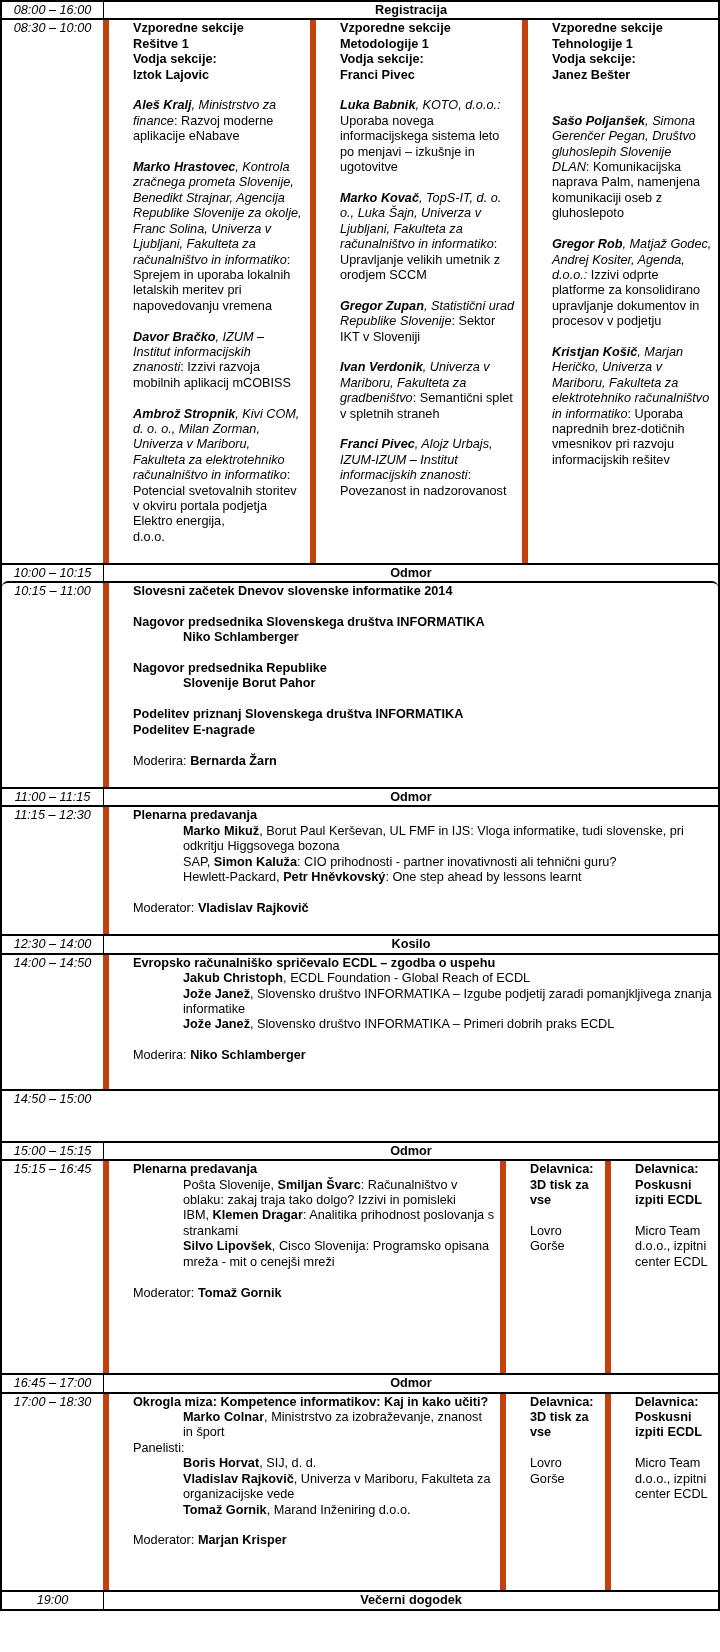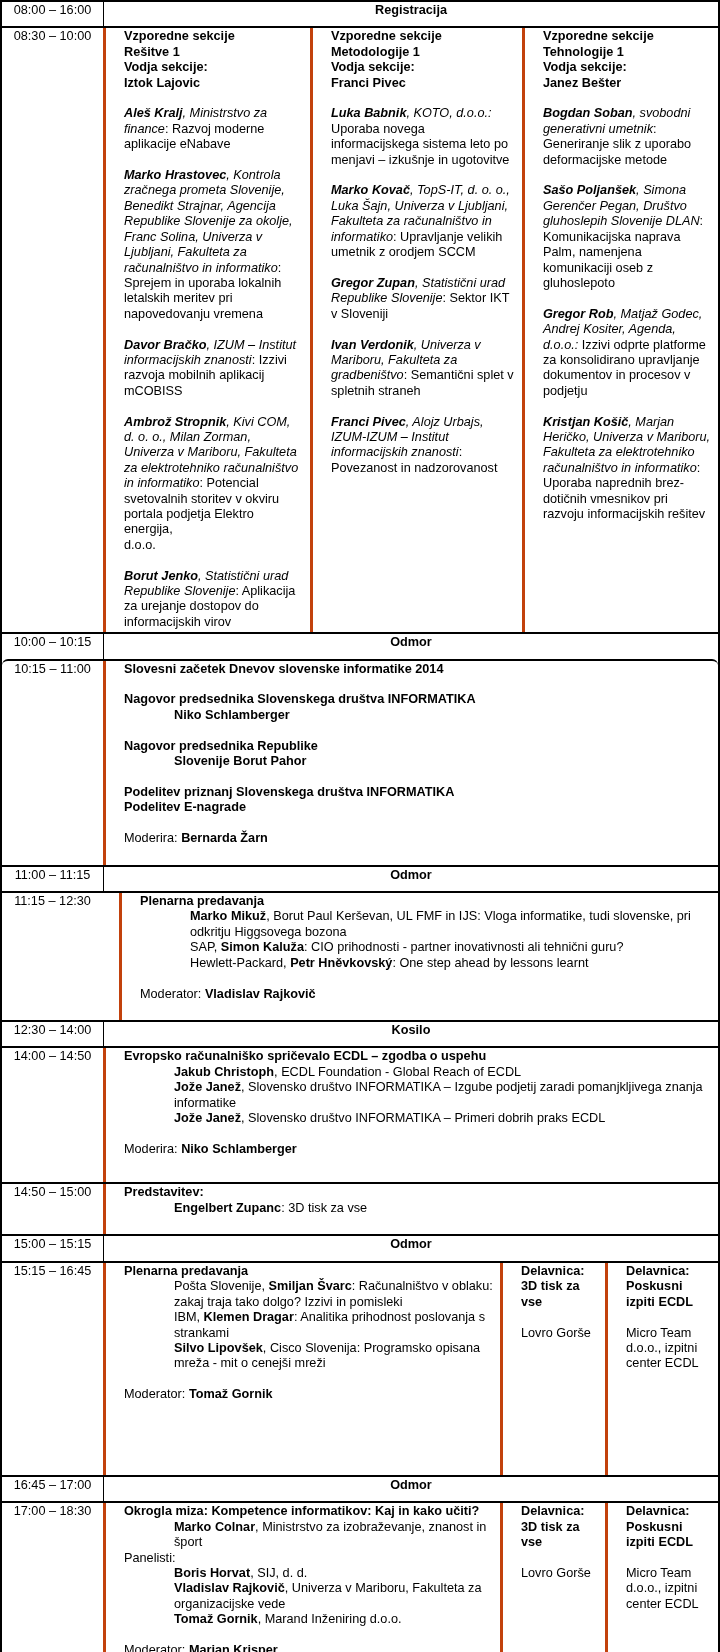--- a/index.html
+++ b/index.html
@@ -13,51 +13,52 @@
     color:#000;
     background:#fff;
   }
   .row{display:flex;border-top:2px solid #000;align-items:stretch;}
   .row:first-child{border-top:none;}
   .time-cell{
     flex:0 0 101px;
     text-align:center;
     padding-top:1px;
     box-sizing:border-box;
+    font-style:italic;
   }
   .cell{
-    border-left:3px solid #c2410c;
-    padding:1px 6px 2px 18px;
+    border-left:6px solid #c2410c;
+    padding:1px 6px 2px 24px;
     box-sizing:border-box;
     overflow:hidden;
   }
   .banner-cell{
     flex:1;
     border-left:1px solid #000;
     text-align:center;
     font-weight:bold;
-    padding:1px 4px 8px 4px;
+    padding:1px 4px 0 4px;
     box-sizing:border-box;
   }
   .banner-row{min-height:16px;}
   .full{flex:1;}
   .col-a{flex:0 0 207px;}
   .col-b{flex:0 0 212px;}
   .col-c{flex:1;}
   .main-cell{flex:0 0 397px;}
   .ws-a{flex:0 0 105px;}
   .ws-b{flex:1;}
   .para{min-height:15.4px;}
   .ind1{padding-left:50px;}
   .f-r{font-weight:normal;font-style:normal;}
   .f-b{font-weight:bold;}
   .f-i{font-style:italic;}
   .f-bi{font-weight:bold;font-style:italic;}
   .mh-slovesni{min-height:204px;border-radius:6px;}
-  .mh-plenarna1{min-height:127px;gap:16px;}
+  .mh-plenarna1{min-height:127px;}
   .mh-ecdl{min-height:134px;}
   .mh-predstavitev{min-height:50px;}
   .mh-plenarna2{min-height:212px;justify-content:flex-end;}
   .mh-okrogla{min-height:196px;}
   .mh-vecerni{min-height:17px;justify-content:center;}
 </style>
 </head>
 <body>
 
 <div class="page">
@@ -77,21 +78,20 @@
         <div class="para">&nbsp;</div>
         <div class="para"><span class="f-bi">Aleš Kralj</span><span class="f-i">, Ministrstvo za finance</span><span class="f-r">: Razvoj moderne aplikacije eNabave</span></div>
         <div class="para">&nbsp;</div>
         <div class="para"><span class="f-bi">Marko Hrastovec</span><span class="f-i">, Kontrola zračnega prometa Slovenije, Benedikt Strajnar, Agencija Republike Slovenije za okolje, Franc Solina, Univerza v Ljubljani, Fakulteta za računalništvo in informatiko</span><span class="f-r">: Sprejem in uporaba lokalnih letalskih meritev pri napovedovanju vremena</span></div>
         <div class="para">&nbsp;</div>
         <div class="para"><span class="f-bi">Davor Bračko</span><span class="f-i">, IZUM – Institut informacijskih znanosti</span><span class="f-r">: Izzivi razvoja mobilnih aplikacij mCOBISS</span></div>
         <div class="para">&nbsp;</div>
         <div class="para"><span class="f-bi">Ambrož Stropnik</span><span class="f-i">, Kivi COM, d. o. o., Milan Zorman, Univerza v Mariboru, Fakulteta za elektrotehniko računalništvo in informatiko</span><span class="f-r">: Potencial svetovalnih storitev v okviru portala podjetja Elektro energija,</span></div>
         <div class="para"><span class="f-r">d.o.o.</span></div>
         <div class="para">&nbsp;</div>
-        <div class="para"><span class="f-bi">Borut Jenko</span><span class="f-i">, Statistični urad Republike Slovenije</span><span class="f-r">:  Aplikacija za urejanje dostopov do informacijskih virov</span></div>
       </div>
     <div class="cell col-b">
         <div class="para"><span class="f-b">Vzporedne sekcije</span></div>
         <div class="para"><span class="f-b">Metodologije 1</span></div>
         <div class="para"><span class="f-b">Vodja sekcije:</span></div>
         <div class="para"><span class="f-b">Franci Pivec</span></div>
         <div class="para">&nbsp;</div>
         <div class="para"><span class="f-bi">Luka Babnik</span><span class="f-i">, KOTO, d.o.o.:</span><span class="f-r"> Uporaba novega informacijskega sistema leto po menjavi – izkušnje in ugotovitve</span></div>
         <div class="para">&nbsp;</div>
         <div class="para"><span class="f-bi">Marko Kovač</span><span class="f-i">, TopS-IT, d. o. o., Luka Šajn, Univerza v Ljubljani, Fakulteta za računalništvo in informatiko</span><span class="f-r">: Upravljanje velikih umetnik z orodjem SCCM</span></div>
@@ -101,21 +101,20 @@
         <div class="para"><span class="f-bi">Ivan Verdonik</span><span class="f-i">, Univerza v Mariboru, Fakulteta za gradbeništvo</span><span class="f-r">: Semantični splet v spletnih straneh</span></div>
         <div class="para">&nbsp;</div>
         <div class="para"><span class="f-bi">Franci Pivec</span><span class="f-i">, Alojz Urbajs, IZUM-IZUM – Institut informacijskih znanosti</span><span class="f-r">: Povezanost in nadzorovanost</span></div>
       </div>
     <div class="cell col-c">
         <div class="para"><span class="f-b">Vzporedne sekcije</span></div>
         <div class="para"><span class="f-b">Tehnologije 1</span></div>
         <div class="para"><span class="f-b">Vodja sekcije:</span></div>
         <div class="para"><span class="f-b">Janez Bešter</span></div>
         <div class="para">&nbsp;</div>
-        <div class="para"><span class="f-bi">Bogdan Soban</span><span class="f-i">, svobodni generativni umetnik</span><span class="f-r">: Generiranje slik z uporabo deformacijske metode</span></div>
         <div class="para">&nbsp;</div>
         <div class="para"><span class="f-bi">Sašo Poljanšek</span><span class="f-i">, Simona Gerenčer Pegan, Društvo gluhoslepih Slovenije DLAN</span><span class="f-r">: Komunikacijska naprava Palm, namenjena komunikaciji oseb z gluhoslepoto</span></div>
         <div class="para">&nbsp;</div>
         <div class="para"><span class="f-bi">Gregor Rob</span><span class="f-i">, Matjaž Godec, Andrej Kositer, Agenda, d.o.o.:</span><span class="f-r"> Izzivi odprte platforme za konsolidirano upravljanje dokumentov in procesov v podjetju</span></div>
         <div class="para">&nbsp;</div>
         <div class="para"><span class="f-bi">Kristjan Košič</span><span class="f-i">, Marjan Heričko, Univerza v Mariboru, Fakulteta za elektrotehniko računalništvo in informatiko</span><span class="f-r">: Uporaba naprednih brez-dotičnih vmesnikov pri razvoju informacijskih rešitev</span></div>
       </div>
   </div>
 
   <div class="row banner-row">
@@ -170,24 +169,20 @@
         <div class="para ind1"><span class="f-b">Jakub Christoph</span><span class="f-r">, ECDL Foundation - Global Reach of ECDL</span></div>
         <div class="para ind1"><span class="f-b">Jože Janež</span><span class="f-r">, Slovensko društvo INFORMATIKA – Izgube podjetij zaradi pomanjkljivega znanja informatike</span></div>
         <div class="para ind1"><span class="f-b">Jože Janež</span><span class="f-r">, Slovensko društvo INFORMATIKA – Primeri dobrih praks ECDL</span></div>
         <div class="para">&nbsp;</div>
         <div class="para"><span class="f-r">Moderira: </span><span class="f-b">Niko Schlamberger</span></div>
       </div>
   </div>
 
   <div class="row mh-predstavitev">
     <div class="time-cell">14:50 – 15:00</div>
-    <div class="cell full">
-        <div class="para"><span class="f-b">Predstavitev:</span></div>
-        <div class="para ind1"><span class="f-b">Engelbert Zupanc</span><span class="f-r">:  3D tisk za vse</span></div>
-      </div>
   </div>
 
   <div class="row banner-row">
     <div class="time-cell">15:00 – 15:15</div>
     <div class="banner-cell">Odmor</div>
   </div>
 
   <div class="row mh-plenarna2">
     <div class="time-cell">15:15 – 16:45</div>
     <div class="cell main-cell">

